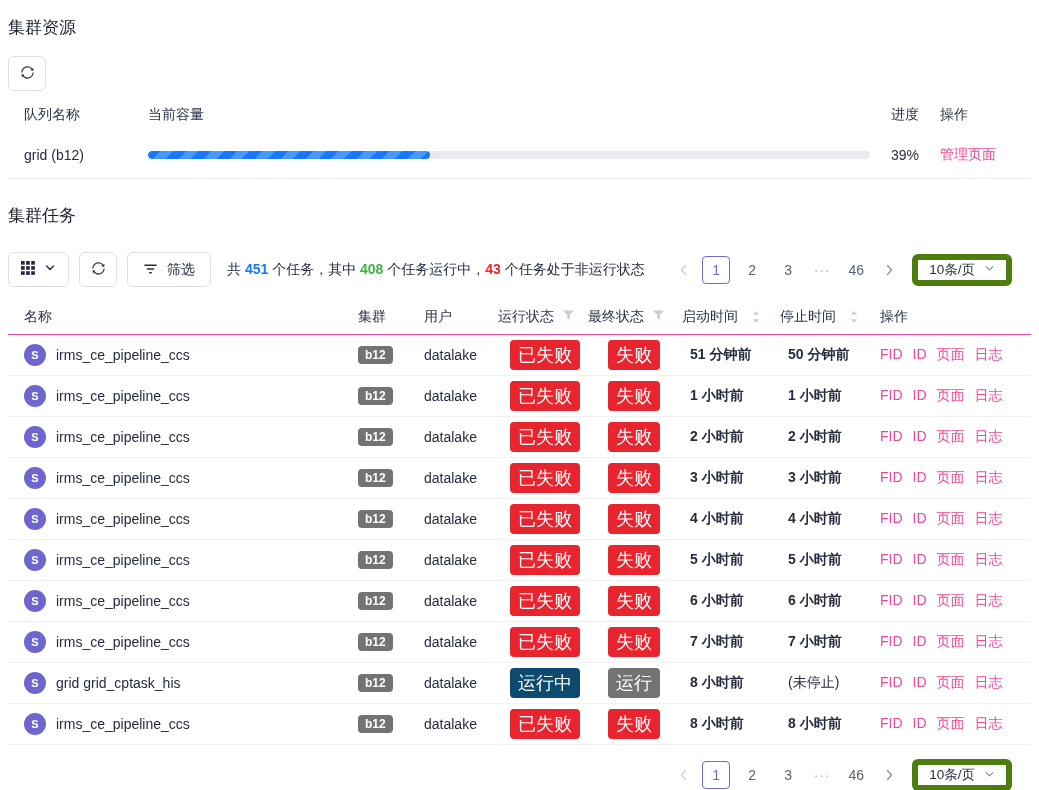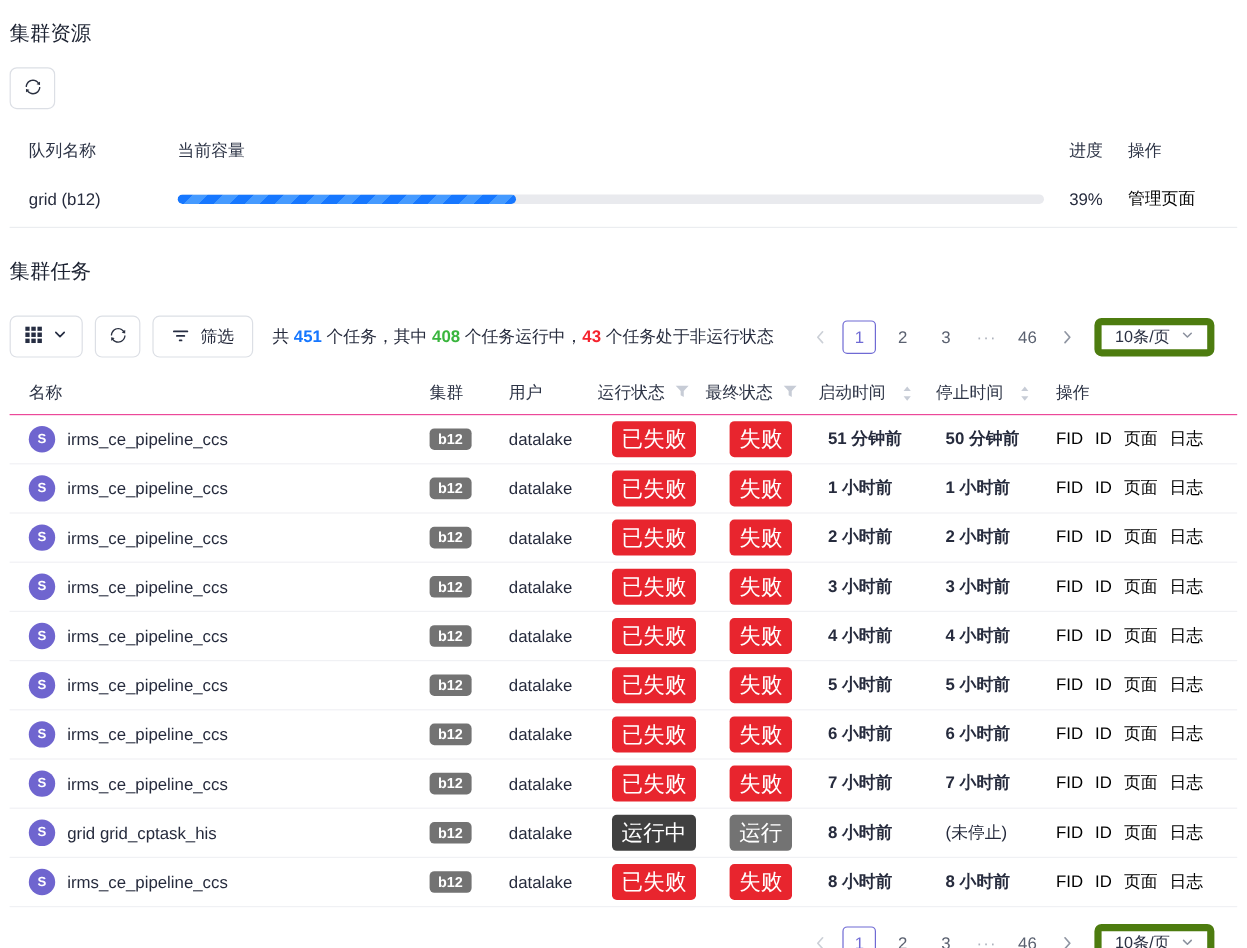--- a/index.html
+++ b/index.html
@@ -6,28 +6,28 @@
   html,body { width:1039px; height:790px; background:#fff; overflow:hidden;
     font-family:"Liberation Sans","DejaVu Sans",sans-serif; color:#262b3d; font-size:14px; }
   .page { padding:8px; }
   .section-title { font-size:17px; font-weight:400; color:#1b2130; margin-top:8px; }
   .icon-btn { width:38px; height:35px; border:1px solid #dcdfe5; border-radius:6px; background:#fff;
     display:inline-flex; align-items:center; justify-content:center; cursor:pointer; }
   .mt17 { margin-top:17px; }
 
   
   .res-grid { display:grid; grid-template-columns:140px 722px 70px 1fr; align-items:center; }
-  .res-header { height:32px; margin-top:19px; font-weight:500; color:#2c3345; }
+  .res-header { height:32px; margin-top:8px; font-weight:500; color:#2c3345; }
   .res-row { height:48px; border-bottom:1px solid #ebedf0; }
   .pad16 { padding-left:16px; }
   .center { text-align:center; }
   .progress-track { width:100%; height:8px; background:#e9eaee; border-radius:5px; overflow:hidden; }
   .progress-fill { height:100%; border-radius:5px;
     background:repeating-linear-gradient(135deg,#1677ff 0 9px,#459aff 9px 18px); }
-  .link { color:#000000; cursor:pointer; text-decoration:none; }
+  .link { color:#ec4899; cursor:pointer; text-decoration:none; }
 
   
   .toolbar { margin-top:25px; display:flex; align-items:center; gap:10px; }
   .layout-btn { height:35px; padding:0 12px; border:1px solid #dcdfe5; border-radius:6px; background:#fff;
     display:inline-flex; align-items:center; gap:9px; cursor:pointer; }
   .filter-btn { height:35px; padding:0 15px; border:1px solid #dcdfe5; border-radius:6px; background:#fff;
     display:inline-flex; align-items:center; gap:9px; cursor:pointer; font-size:14px; color:#262b3d; }
   .summary { margin-left:6px; color:#262b3d; }
   .summary b { font-weight:700; }
   .num-blue { color:#1677ff; } .num-green { color:#3ab53e; } .num-red { color:#f5222d; }
@@ -49,21 +49,21 @@
   .task-grid { display:grid; grid-template-columns:350px 66px 74px 90px 94px 98px 100px 1fr; align-items:center; }
   .task-header { height:36px; margin-top:12px; border-bottom:1px solid #ec4899; font-weight:500; color:#2c3345; }
   .hcell { display:flex; align-items:center; gap:8px; }
   .sorter { margin-left:6px; display:inline-flex; }
   .task-row { height:41px; border-bottom:1px solid #f0f1f4; }
   .name-cell { display:flex; align-items:center; gap:10px; padding-left:16px; }
   .avatar { width:22px; height:22px; min-width:22px; border-radius:50%; background:#6f65cf; color:#fff;
     font-size:11px; font-weight:700; display:flex; align-items:center; justify-content:center; }
   .tag { display:inline-block; padding:2px 7px; border-radius:4px; color:#fff; font-size:12px; font-weight:700; }
   .badge { display:inline-block; padding:3px 8px; border-radius:4px; color:#fff; font-size:18px; }
-  .cyan { background:#737373; } .red { background:#e8252e; } .green { background:#404040; }
+  .cyan { background:#737373; } .red { background:#e8252e; } .green { background:#0c4a6e; }
   .run-cell { padding-left:12px; } .final-cell { padding-left:20px; }
   .time { font-weight:700; padding-left:8px; }
   .time.muted { font-weight:400; }
   .actions-cell { display:flex; gap:10px; }
   .bottom-pg { display:flex; justify-content:flex-end; margin-top:14px; }
 </style>
 </head>
 <body>
 
 <div class="page">

